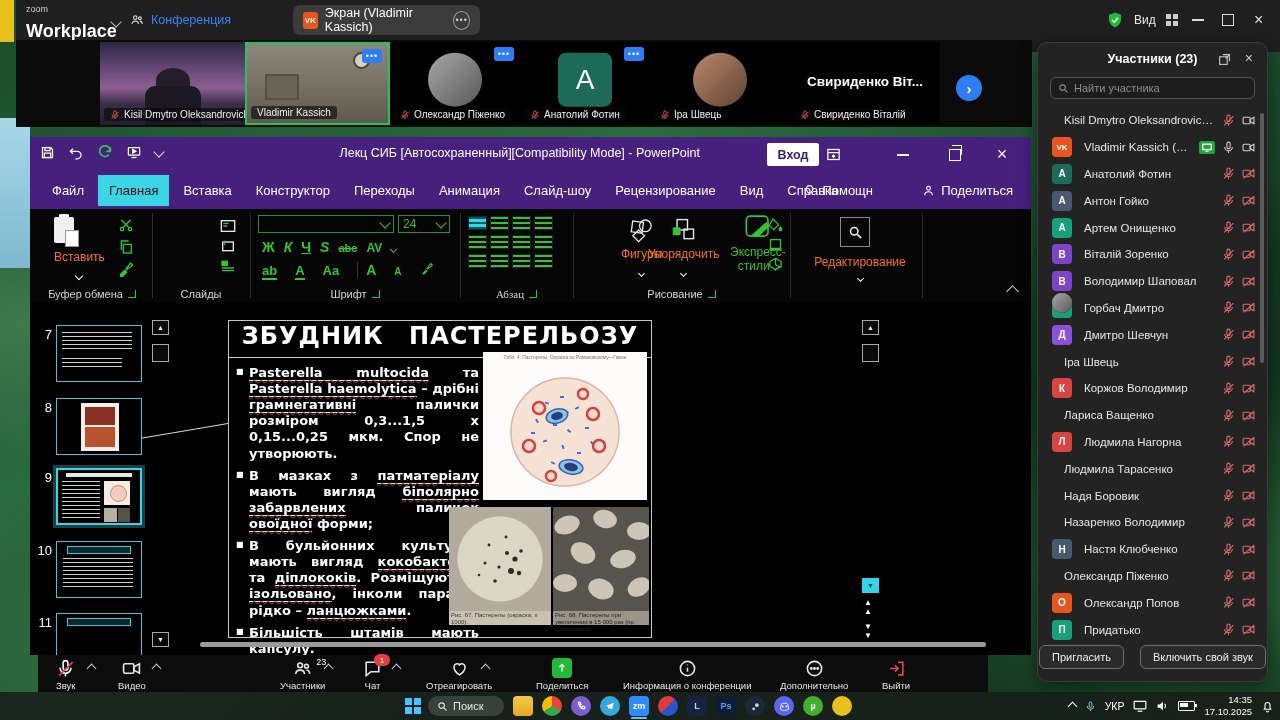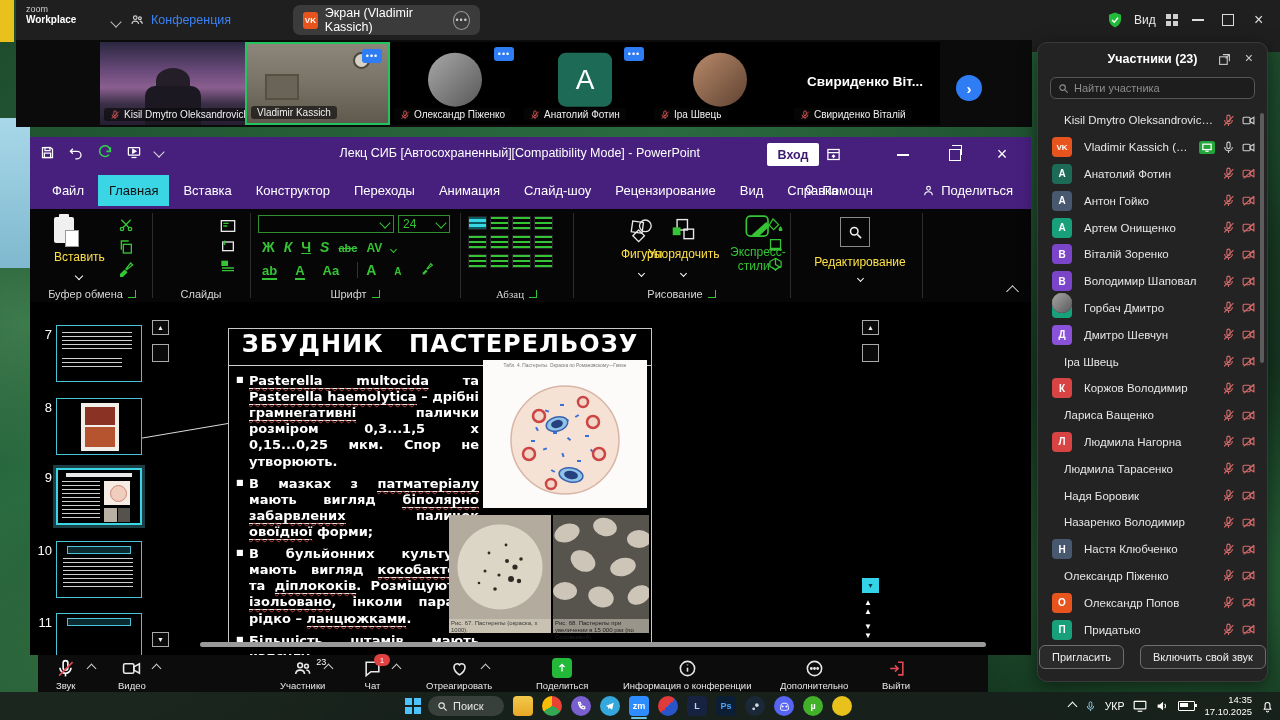--- a/index.html
+++ b/index.html
@@ -12,21 +12,21 @@
       radial-gradient(260px 200px at 90% 20%, #1d5230 0%, rgba(18,42,26,0) 70%),
       linear-gradient(150deg,#1d4a2c 0%,#2a6b3f 35%,#173a24 65%,#0f2a18 100%);}
   .abs{position:absolute;}
   
   .patch-yellow{left:0;top:0;width:14px;height:42px;background:#e8c11c;}
   .patch-blue{left:0;top:118px;width:30px;height:150px;background:linear-gradient(180deg,#a8d8e8,#7fb8cf);}
   
   .topbar{left:16px;top:0;width:1264px;height:52px;background:#1f1f1f;color:#eee;}
   .zlogo{left:10px;top:5px;line-height:1;}
   .zlogo .s1{font-size:9px;color:#cfcfcf;display:block;}
-  .zlogo .s2{font-size:10px;font-weight:bold;color:#fff;display:block;margin-top:1px;}
+  .zlogo .s2{font-size:18px;font-weight:bold;color:#fff;display:block;margin-top:8px;}
   .chev-dn{width:7px;height:7px;border-right:1.5px solid #bbb;border-bottom:1.5px solid #bbb;transform:rotate(45deg);display:inline-block;}
   .ztab{top:5px;height:30px;border-radius:7px;display:flex;align-items:center;gap:7px;padding:0 10px;font-size:12.5px;color:#3b82f6;}
   .ztab.active{background:#3b3b3b;color:#fff;}
   .vkbadge{width:17px;height:17px;border-radius:3px;background:#e8541d;color:#fff;font-size:8px;font-weight:bold;display:flex;align-items:center;justify-content:center;}
   .elli{width:17px;height:17px;border-radius:50%;border:1px solid #9a9a9a;color:#ccc;font-size:9px;display:flex;align-items:center;justify-content:center;letter-spacing:1px;}
   .winctl{top:0;height:40px;display:flex;align-items:center;color:#ddd;}
   
   .strip{left:16px;top:40px;width:1016px;height:87px;background:#0b0b0b;}
   .tile{position:absolute;top:2px;height:83px;background:#000;overflow:hidden;}
   .tile.speaker{border:2px solid #23c45e;box-sizing:border-box;}
@@ -60,35 +60,35 @@
   .combo .ca{width:7px;height:7px;border-right:1.5px solid #35c435;border-bottom:1.5px solid #35c435;transform:rotate(45deg);margin-top:-3px;}
   .fletters{position:absolute;left:10px;top:30px;display:flex;gap:9px;font-size:14px;font-weight:bold;color:#35c435;align-items:baseline;}
   .fletters .it{font-style:italic;}
   .fletters .un{text-decoration:underline;}
   .fletters .st{text-decoration:line-through;}
   .frow3{position:absolute;left:10px;top:53px;display:flex;gap:18px;font-size:13px;font-weight:bold;color:#35c435;align-items:baseline;}
   .pgrid{position:absolute;left:8px;top:7px;display:grid;grid-template-columns:repeat(4,19px);grid-auto-rows:16px;gap:3px;}
   .pi{width:17px;height:12px;border:1px solid #222;background:repeating-linear-gradient(180deg,#35c435 0 2px,rgba(0,0,0,0) 2px 5px);}
   .pi.sel{background:repeating-linear-gradient(180deg,#0a5a62 0 2px,rgba(0,0,0,0) 2px 5px) #38d7e4;}
   .minicol{position:absolute;display:flex;flex-direction:column;gap:6px;align-items:center;}
-  .rbtn-label{color:#fde047;font-size:12px;text-align:center;line-height:1.25;}
+  .rbtn-label{color:#f97316;font-size:12px;text-align:center;line-height:1.25;}
   .clipboard{width:20px;height:26px;background:#f0f0f0;border-radius:2px;position:relative;}
   .clipboard:before{content:"";position:absolute;left:5px;top:-3px;width:10px;height:5px;background:#f0f0f0;border-radius:1px;}
   .clipboard:after{content:"";position:absolute;right:-5px;bottom:-4px;width:12px;height:15px;background:#fff;border:1px solid #999;}
   .edit-box{width:28px;height:28px;border:1px solid #8a8a8a;display:flex;align-items:center;justify-content:center;}
   .collapse{position:absolute;right:14px;bottom:6px;width:8px;height:8px;border-left:1.5px solid #ddd;border-top:1.5px solid #ddd;transform:rotate(45deg);}
   
   .ppt-content{position:absolute;left:0;top:165px;width:100%;height:353px;background:#000;}
   .thumb-num{position:absolute;color:#fff;font-size:13px;width:20px;text-align:right;}
   .thumb{position:absolute;left:26px;width:86px;height:57px;border:1px solid #49c3d8;background:#000;overflow:hidden;box-sizing:border-box;}
   .thumb.selected{border:2px solid #3bd6e6;box-shadow:0 0 0 3px rgba(86,209,229,.30);}
   .tl-lines{position:absolute;background:repeating-linear-gradient(180deg,#cfcfcf 0 1.5px,rgba(0,0,0,0) 1.5px 4px);}
   .scrbox{position:absolute;width:15px;height:13px;border:1px solid #aaa;background:#0a0a0a;color:#eee;font-size:7px;display:flex;align-items:center;justify-content:center;}
   
-  .slide{position:absolute;left:198px;top:18px;width:424px;height:318px;background:#000;border:1px solid #c8c8c8;box-sizing:border-box;margin-top:8px;}
+  .slide{position:absolute;left:198px;top:18px;width:424px;height:318px;background:#000;border:1px solid #c8c8c8;box-sizing:border-box;}
   .slide-title{position:absolute;left:0;top:1px;width:100%;height:35px;color:#fff;font-size:24px;font-weight:bold;text-align:center;letter-spacing:1px;word-spacing:16px;border-bottom:1px solid #cfcfcf;font-family:"DejaVu Sans",sans-serif;}
   .stext{position:absolute;left:7px;top:44px;width:243px;color:#fff;font-size:13px;font-weight:bold;line-height:1.24;text-align:justify;font-family:"DejaVu Sans",sans-serif;}
   .sb{position:relative;padding-left:13px;margin-bottom:6px;}
   .sb:before{content:"■";position:absolute;left:0;top:2px;font-size:8px;color:#fff;}
   .useg{border-bottom:1px solid #e8e8e8;text-decoration:underline;text-decoration-style:wavy;text-decoration-color:#b84040;text-decoration-thickness:1px;text-underline-offset:2px;}
   .fig{position:absolute;left:254px;top:31px;width:164px;height:148px;background:#fcfbf9;}
   .figcap{position:absolute;left:4px;top:3px;width:156px;font-size:6px;color:#777;text-align:center;transform:scale(.8);transform-origin:center top;}
   .photo{position:absolute;top:186px;height:118px;}
   .pcap{position:absolute;left:0;bottom:0;width:100%;height:14px;background:#c9c2b2;color:#3a3a3a;font-size:6px;line-height:7px;padding:1px 2px;box-sizing:border-box;transform-origin:left bottom;}
   .annline{position:absolute;left:0;top:0;width:851px;height:353px;pointer-events:none;}

